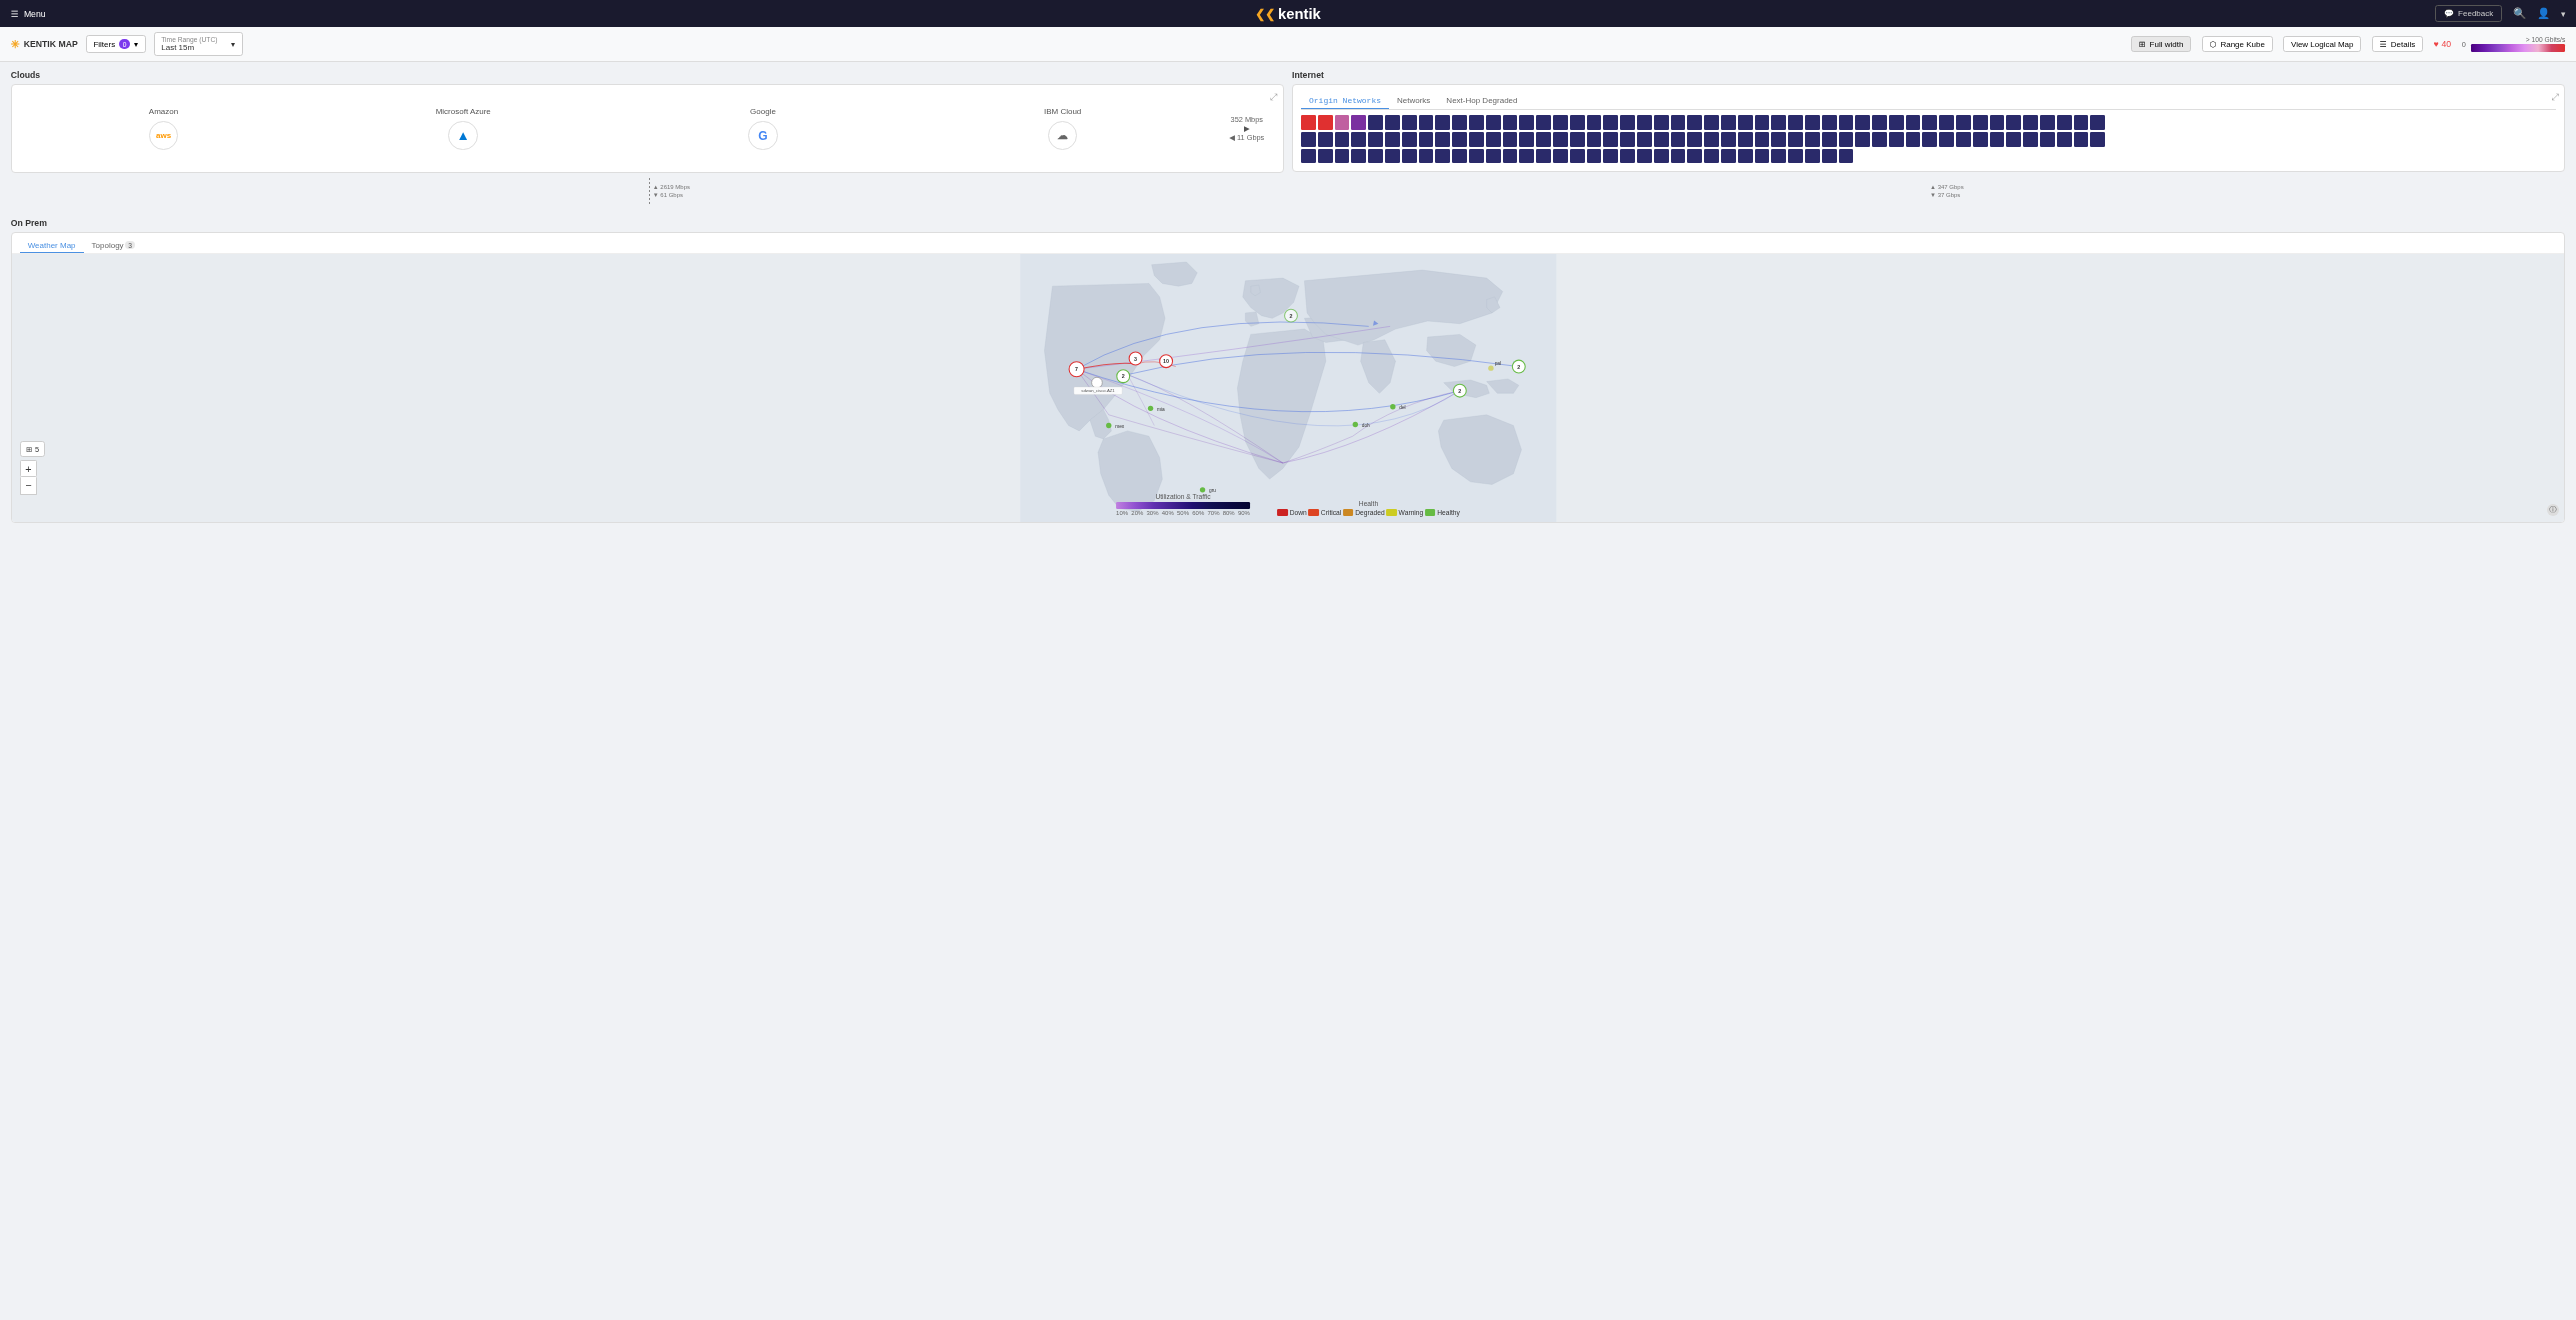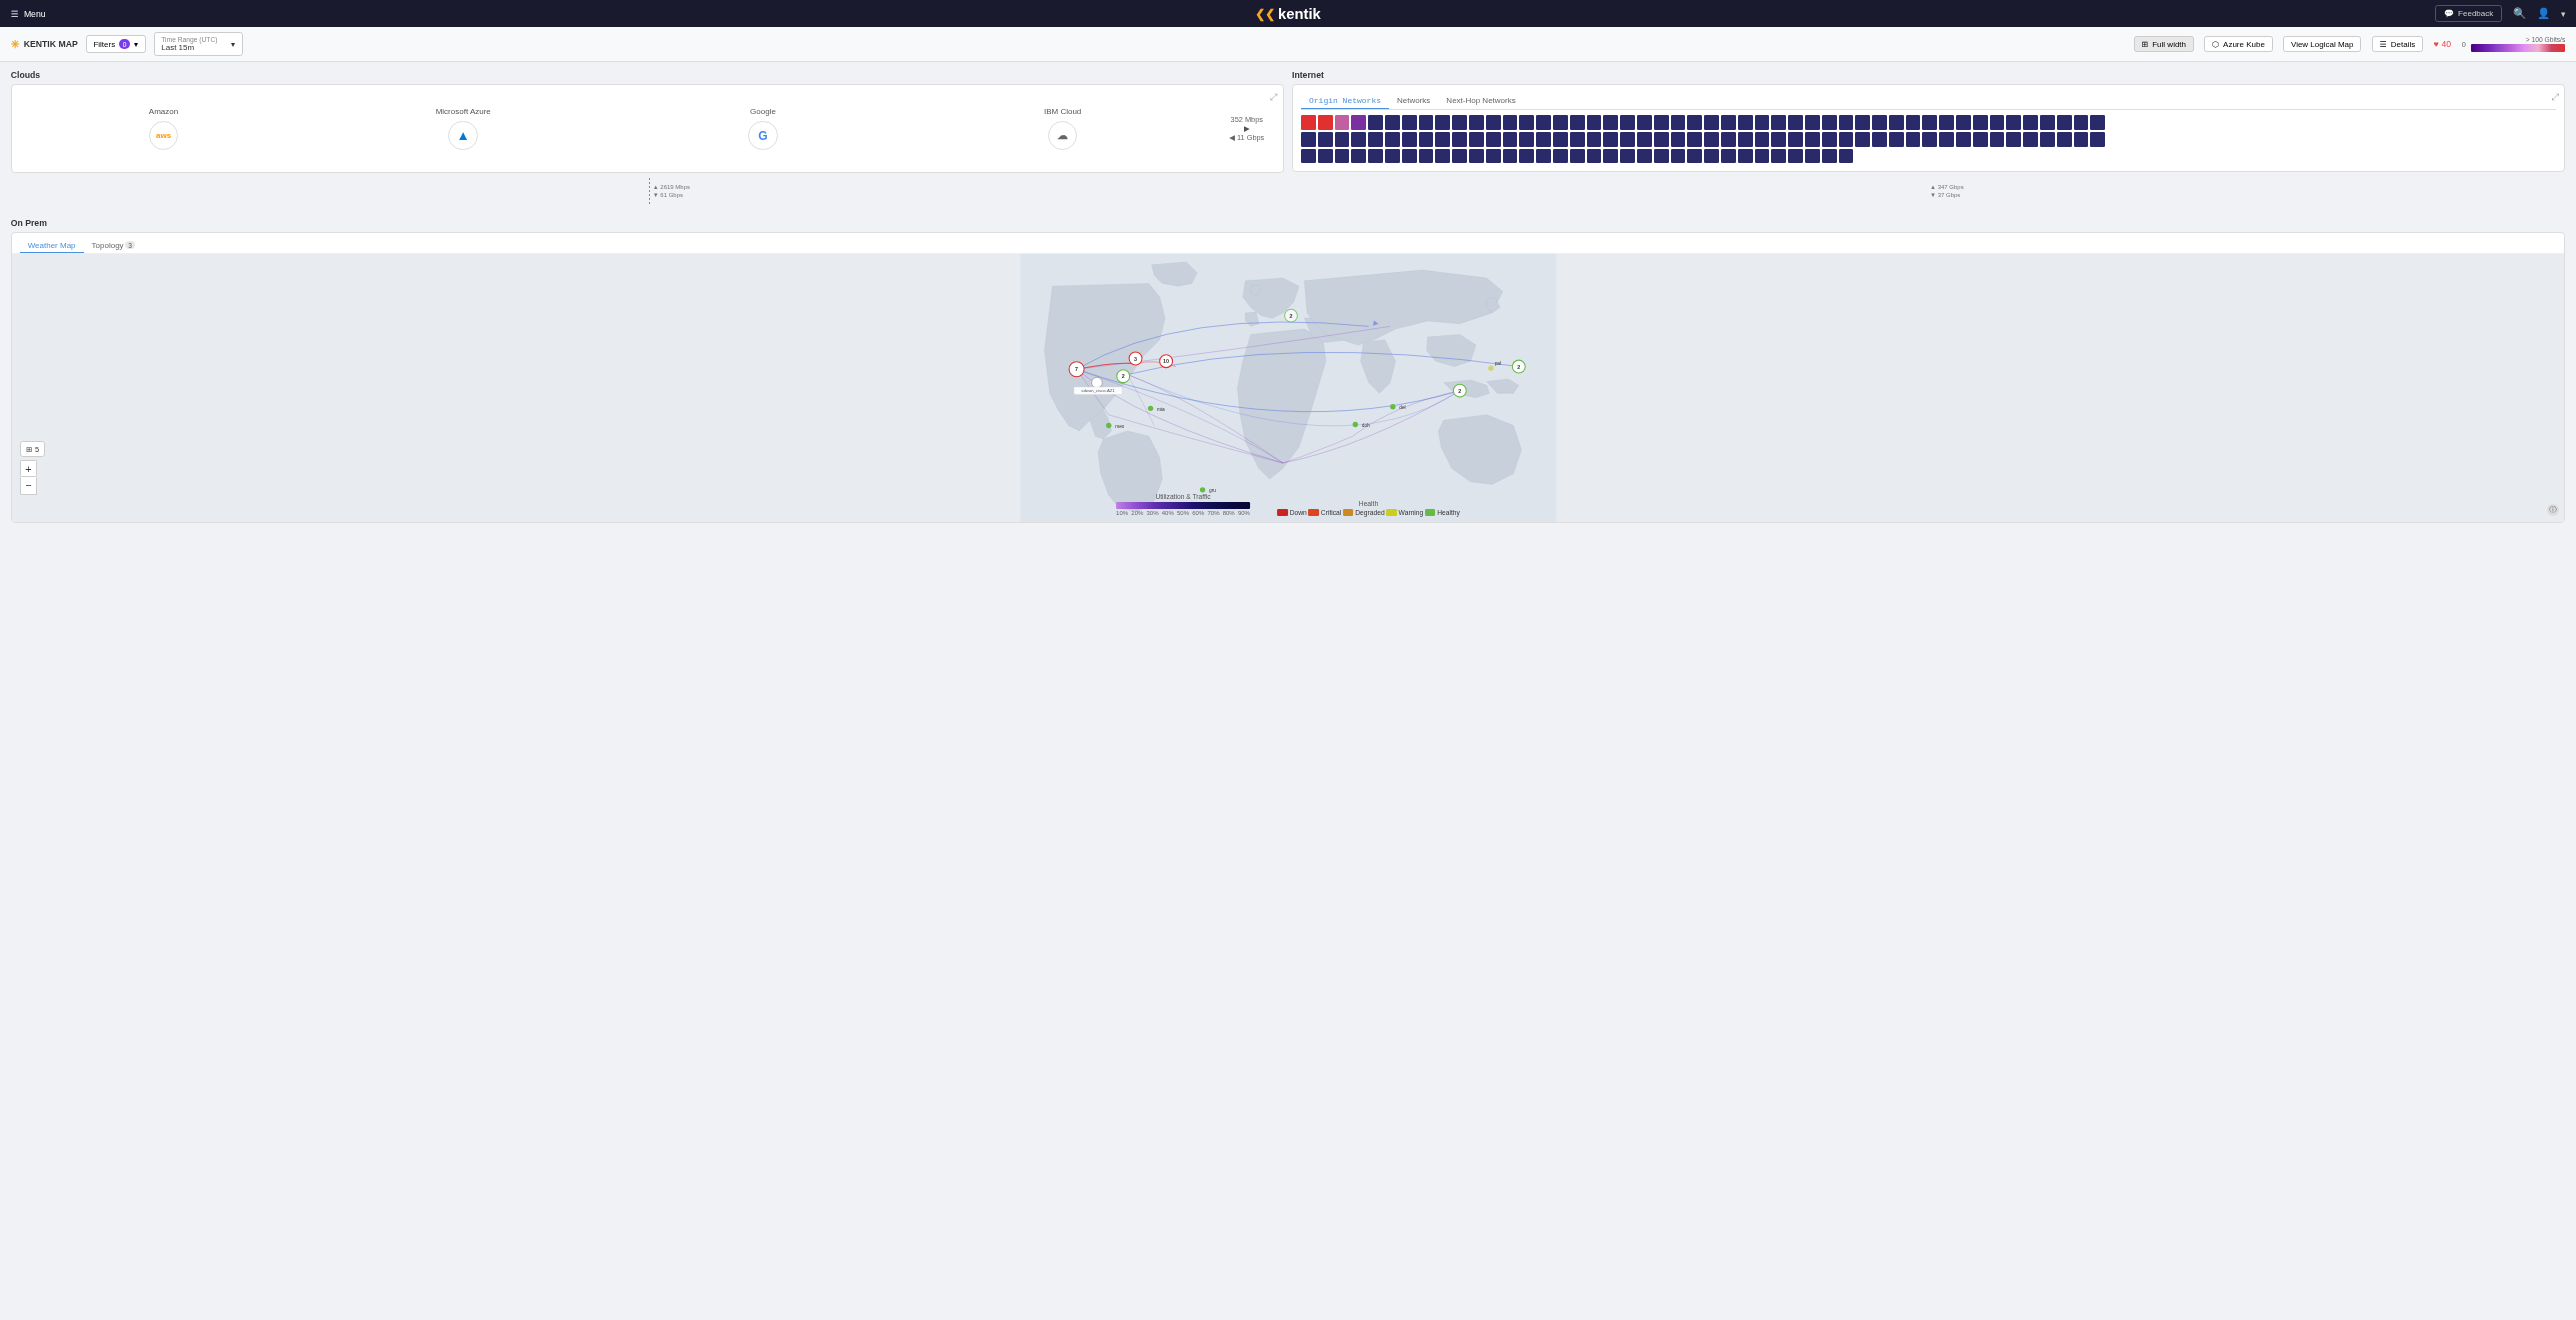--- a/index.html
+++ b/index.html
@@ -377,21 +377,21 @@
       <span>▾</span>
     </div>
   </div>
   <div class="sub-header-right">
     <button class="view-btn active">
       <span>⊞</span>
       <span>Full width</span>
     </button>
     <button class="view-btn">
       <span>⬡</span>
-      <span>Azure Kube</span>
+      <span>Range Kube</span>
     </button>
     <button class="view-btn">
       <span>View Logical Map</span>
     </button>
     <button class="view-btn">
       <span>☰</span>
       <span>Details</span>
     </button>
     <div class="heart-count">
       <span>♥</span>
@@ -445,21 +445,21 @@
       </div>
     </div>
 
     <div class="internet-panel">
       <div class="section-title">Internet</div>
       <div class="panel-card">
         <span class="expand-icon">⤢</span>
         <div class="tab-bar">
           <div class="tab active">Origin Networks</div>
           <div class="tab">Networks</div>
-          <div class="tab">Next-Hop Networks</div>
+          <div class="tab">Next-Hop Degraded</div>
         </div>
 
         <div class="internet-grid">
           <div class="internet-row">
             <div class="internet-cell red"></div>
             <div class="internet-cell red"></div>
             <div class="internet-cell pink"></div>
             <div class="internet-cell purple"></div>
             <div class="internet-cell dark-blue"></div>
             <div class="internet-cell dark-blue"></div>

